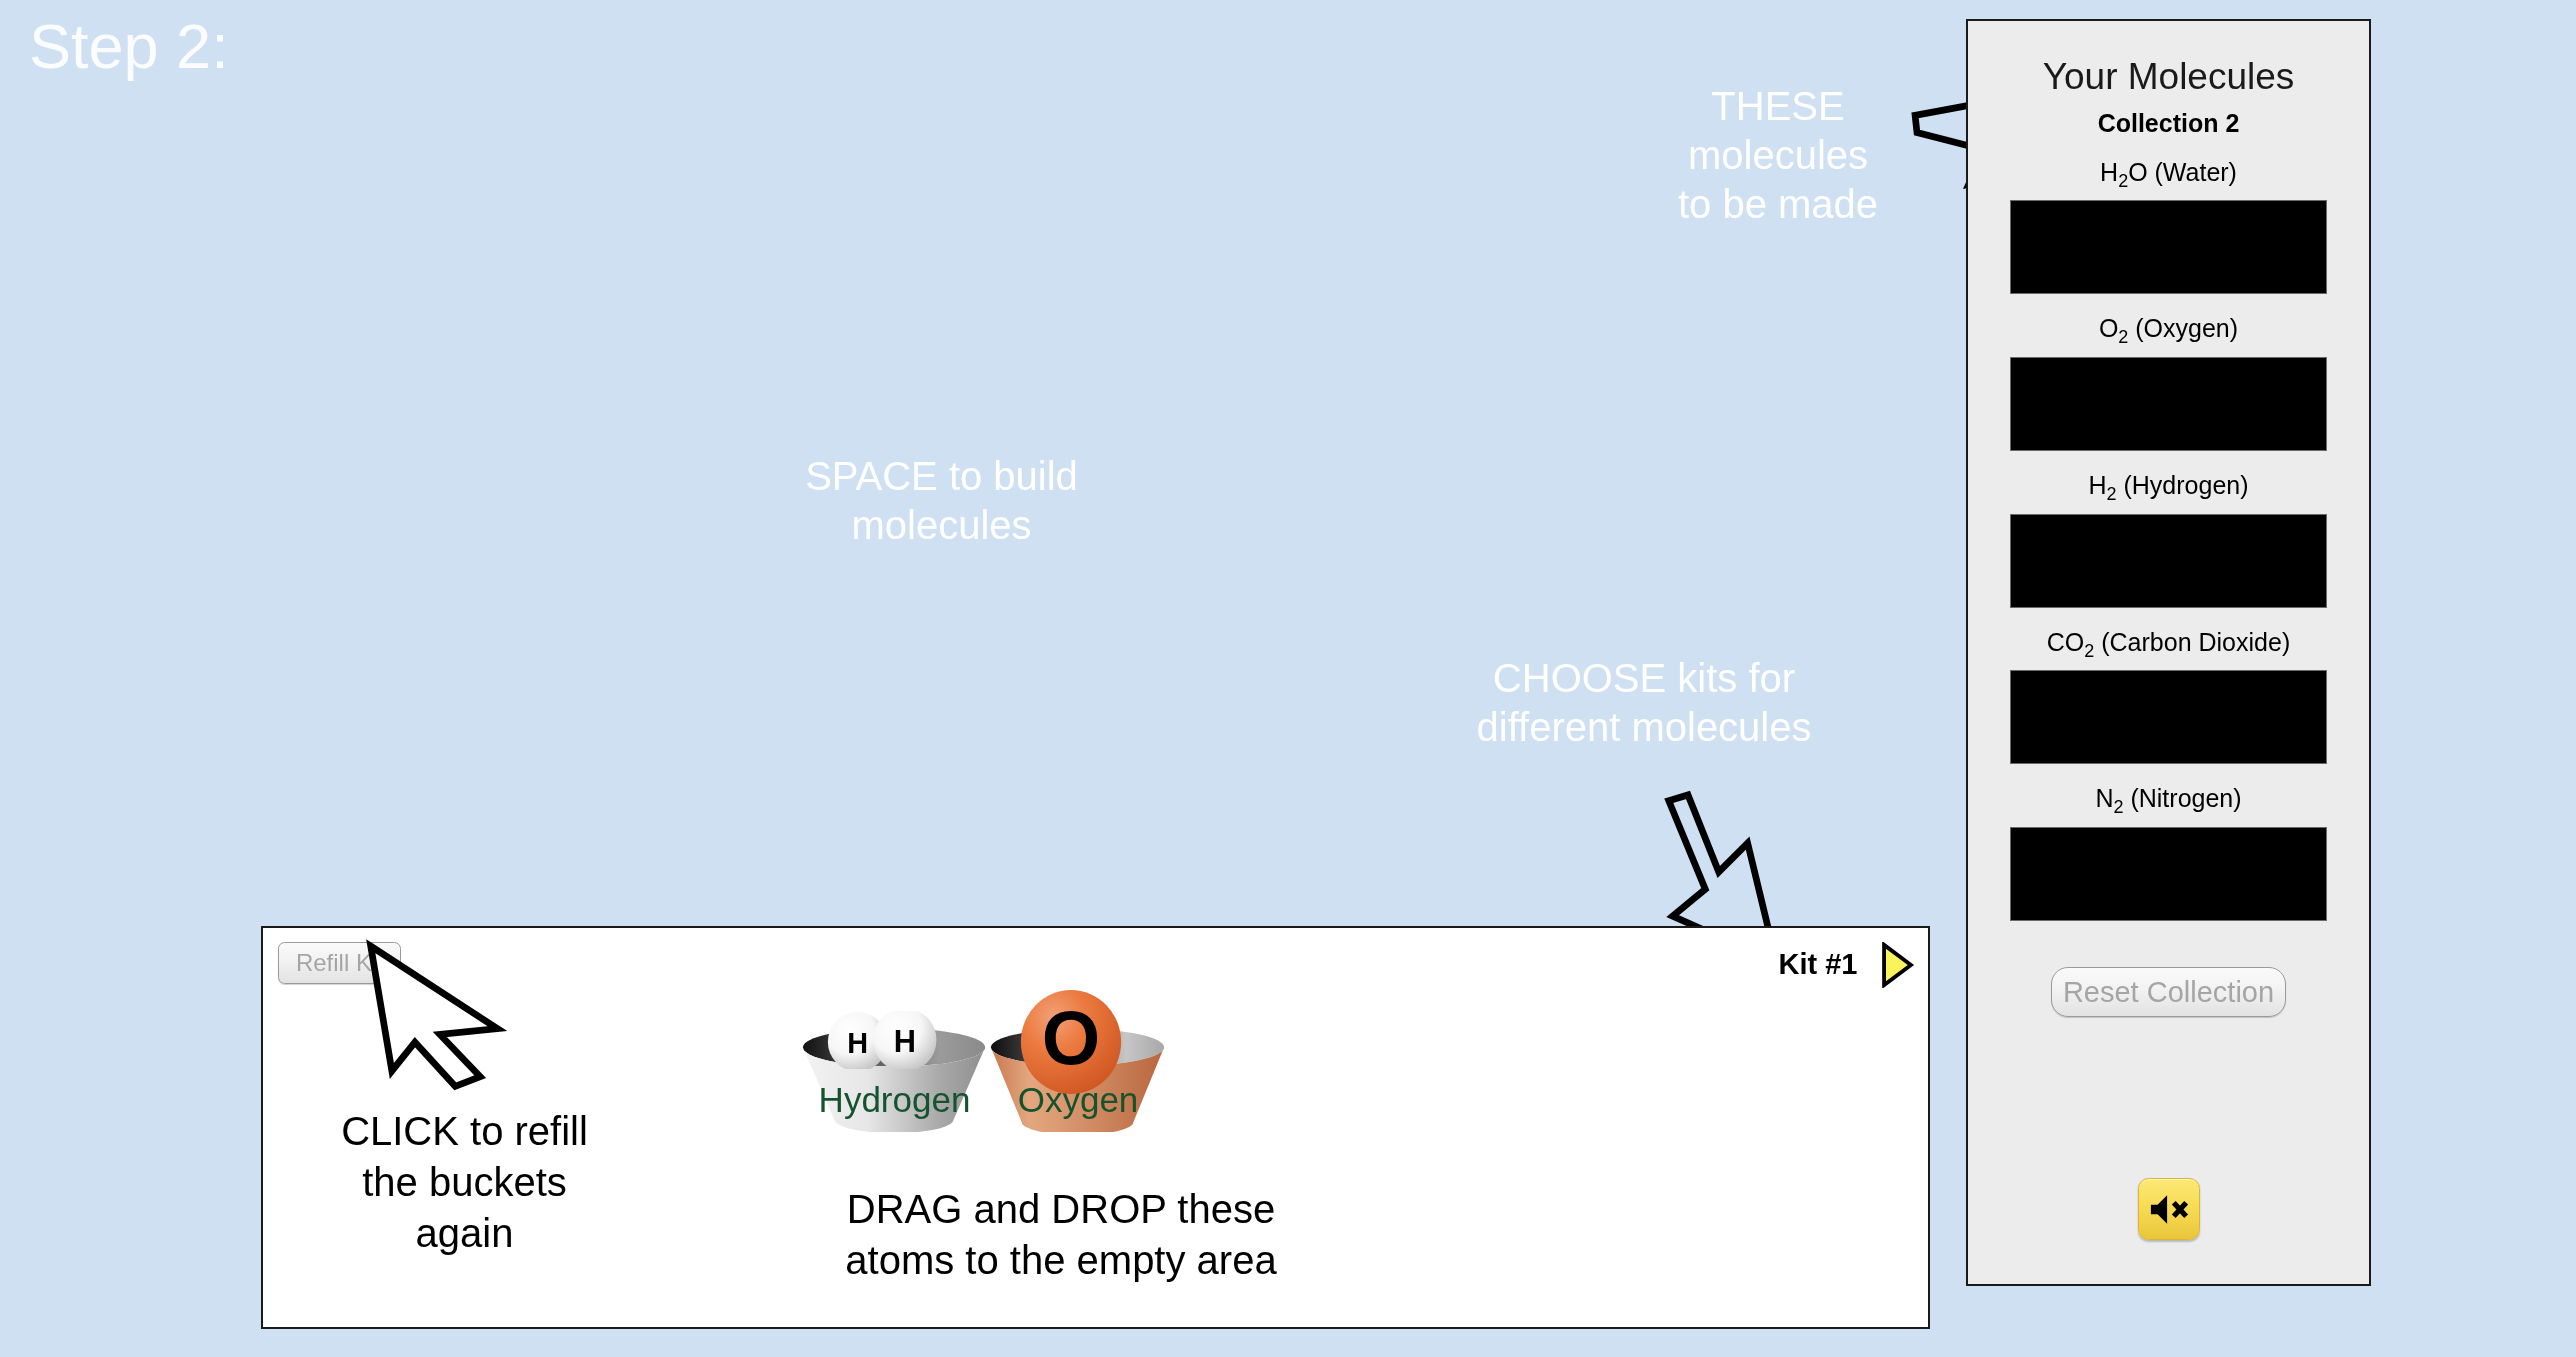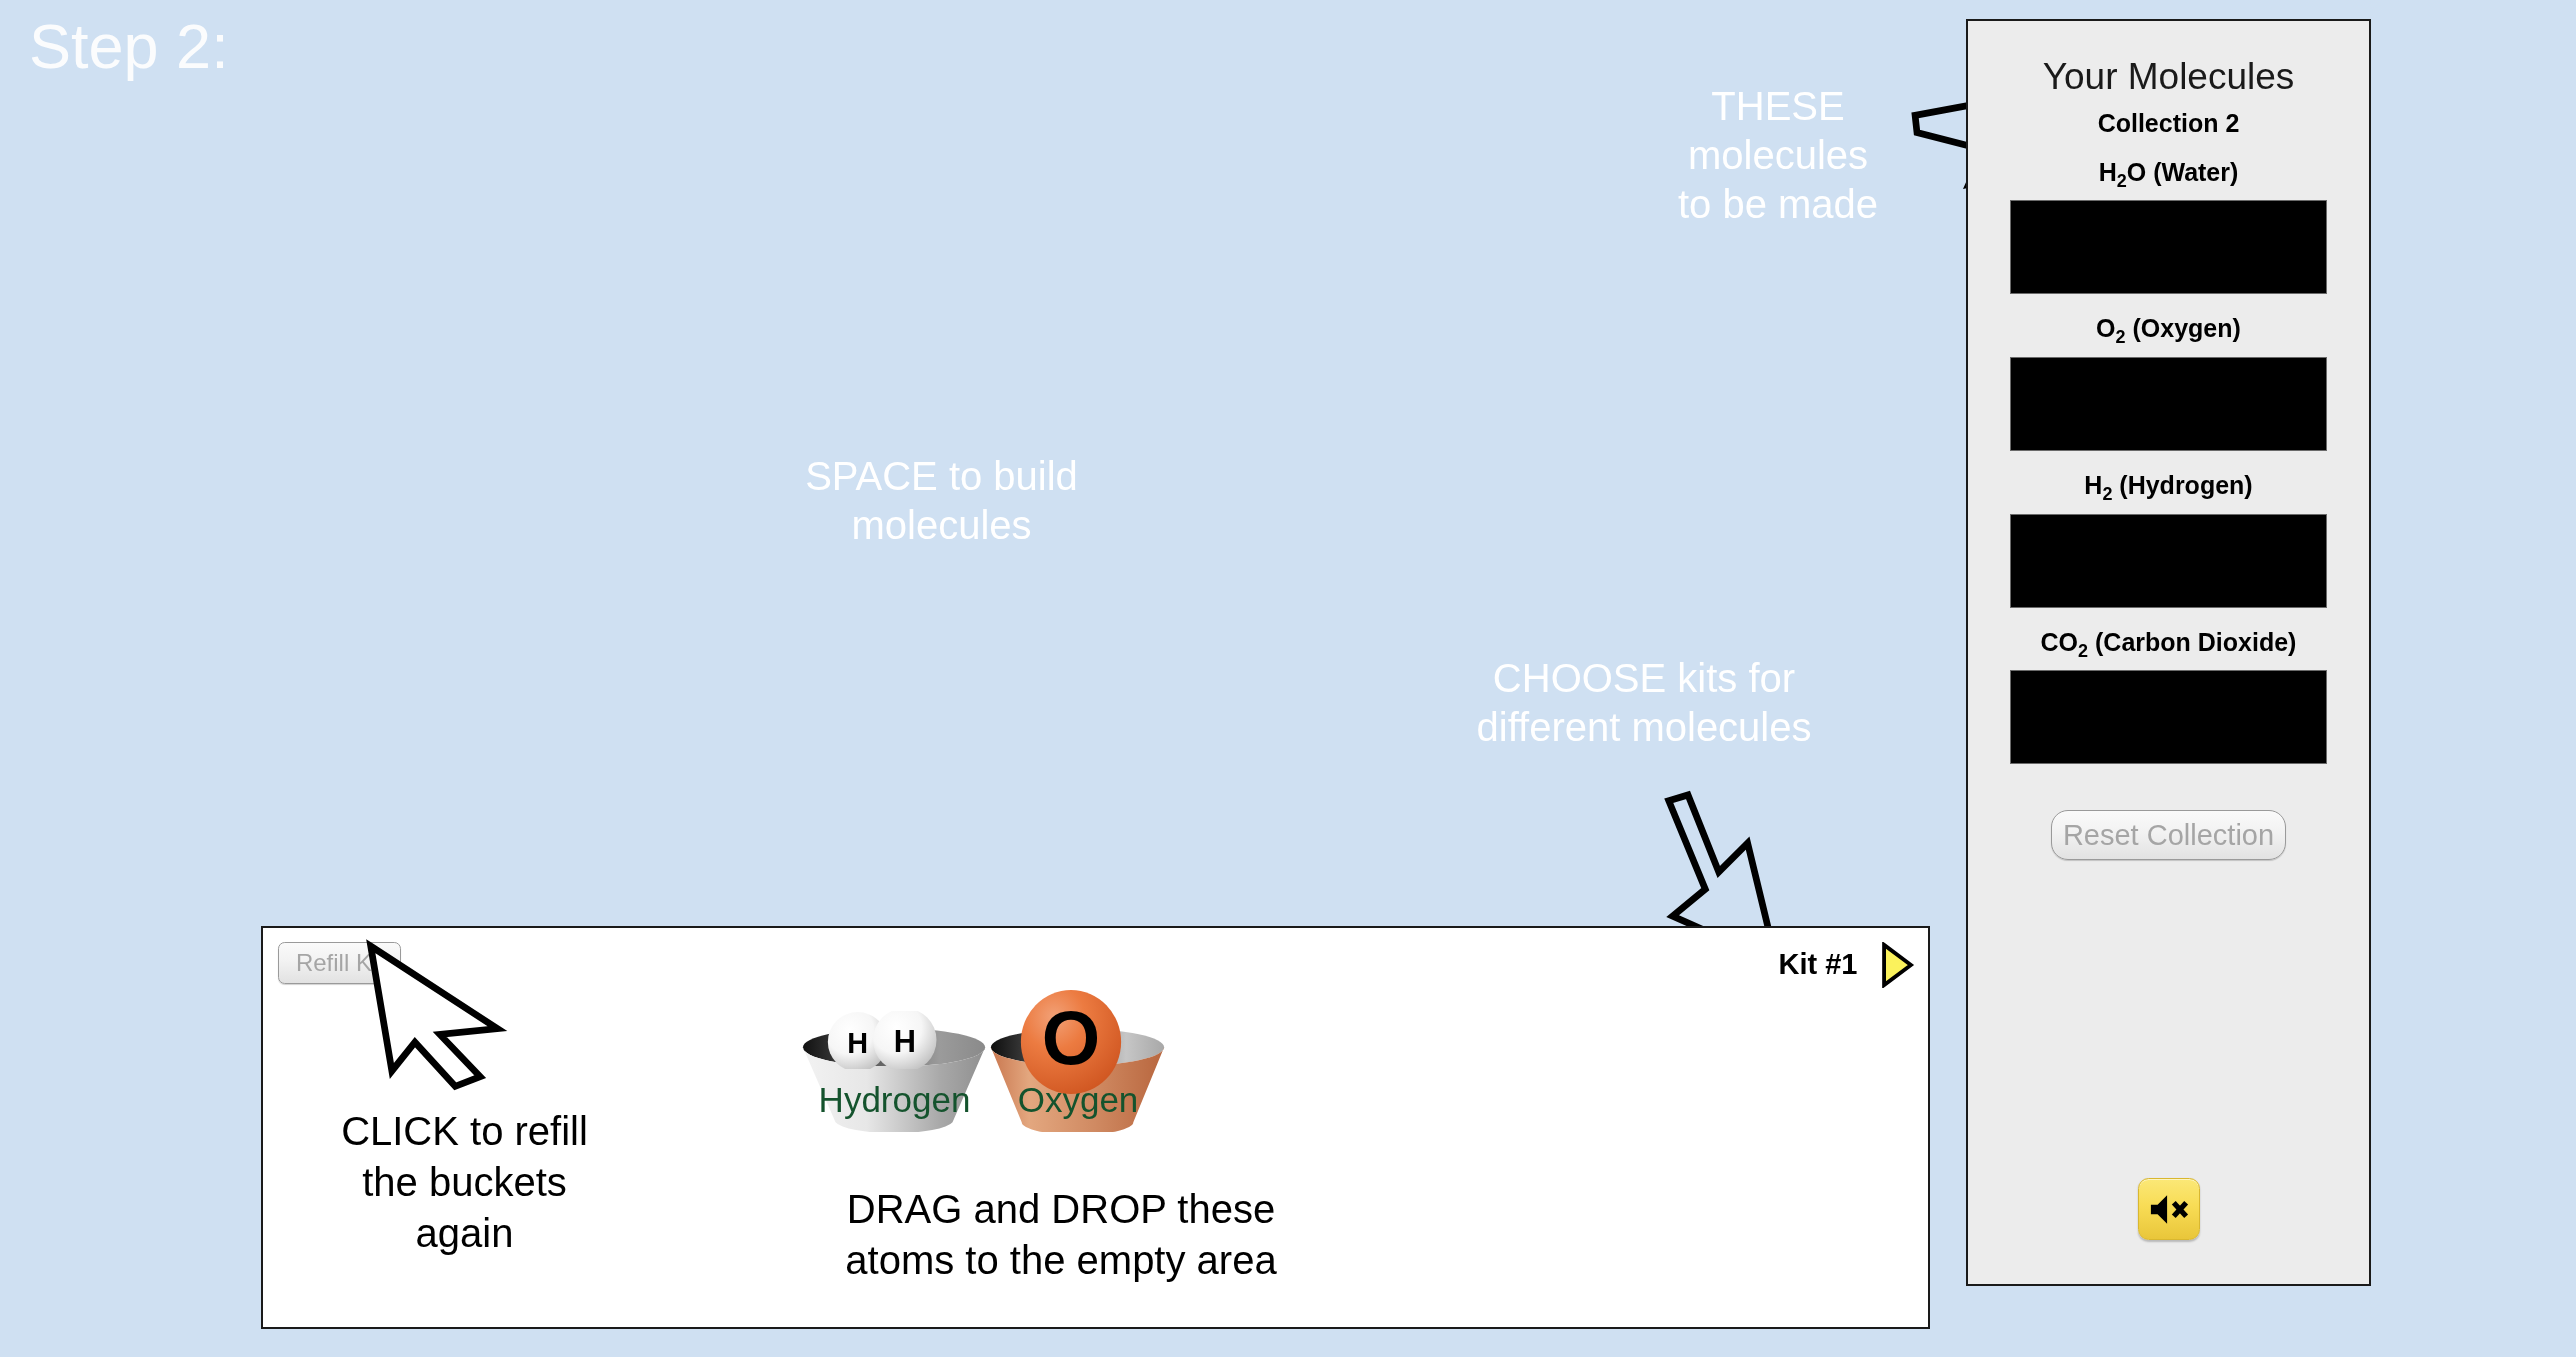--- a/index.html
+++ b/index.html
@@ -69,21 +69,21 @@
     text-align: center;
     font-size: 25px;
     font-weight: bold;
     color: #000;
     margin-top: 10.6px;
   }
   .molecule-entry { margin-top: 20px; }
   .molecule-name {
     text-align: center;
     font-size: 25px;
-    font-weight: bold;
+    font-weight: normal;
     color: #000;
     margin-bottom: 8.7px;
   }
   .molecule-name sub { font-size: 18px; }
   .molecule-box {
     width: 317px;
     height: 94px;
     margin: 0 auto;
     background: #000000;
     border: 1px solid #6a6a6a;
@@ -240,20 +240,26 @@
     <div class="molecule-box"></div>
   </div>
 
   <div class="molecule-entry">
     <div class="molecule-name">
       CO<sub>2</sub> (Carbon Dioxide)
     </div>
     <div class="molecule-box"></div>
   </div>
 
+  <div class="molecule-entry">
+    <div class="molecule-name">
+      N<sub>2</sub> (Nitrogen)
+    </div>
+    <div class="molecule-box"></div>
+  </div>
 
   <div class="gray-button" id="reset-collection-button">Reset Collection</div>
 
   <div id="mute-button">
     <svg width="40" height="35" viewBox="0 0 42 36">
       <path d="M2 13 L9 13 L19 3 L19 33 L9 23 L2 23 Z" fill="#000"></path>
       <g stroke="#000" stroke-width="5.5" stroke-linecap="butt">
         <line x1="26" y1="11" x2="39" y2="25"></line>
         <line x1="39" y1="11" x2="26" y2="25"></line>
       </g>

